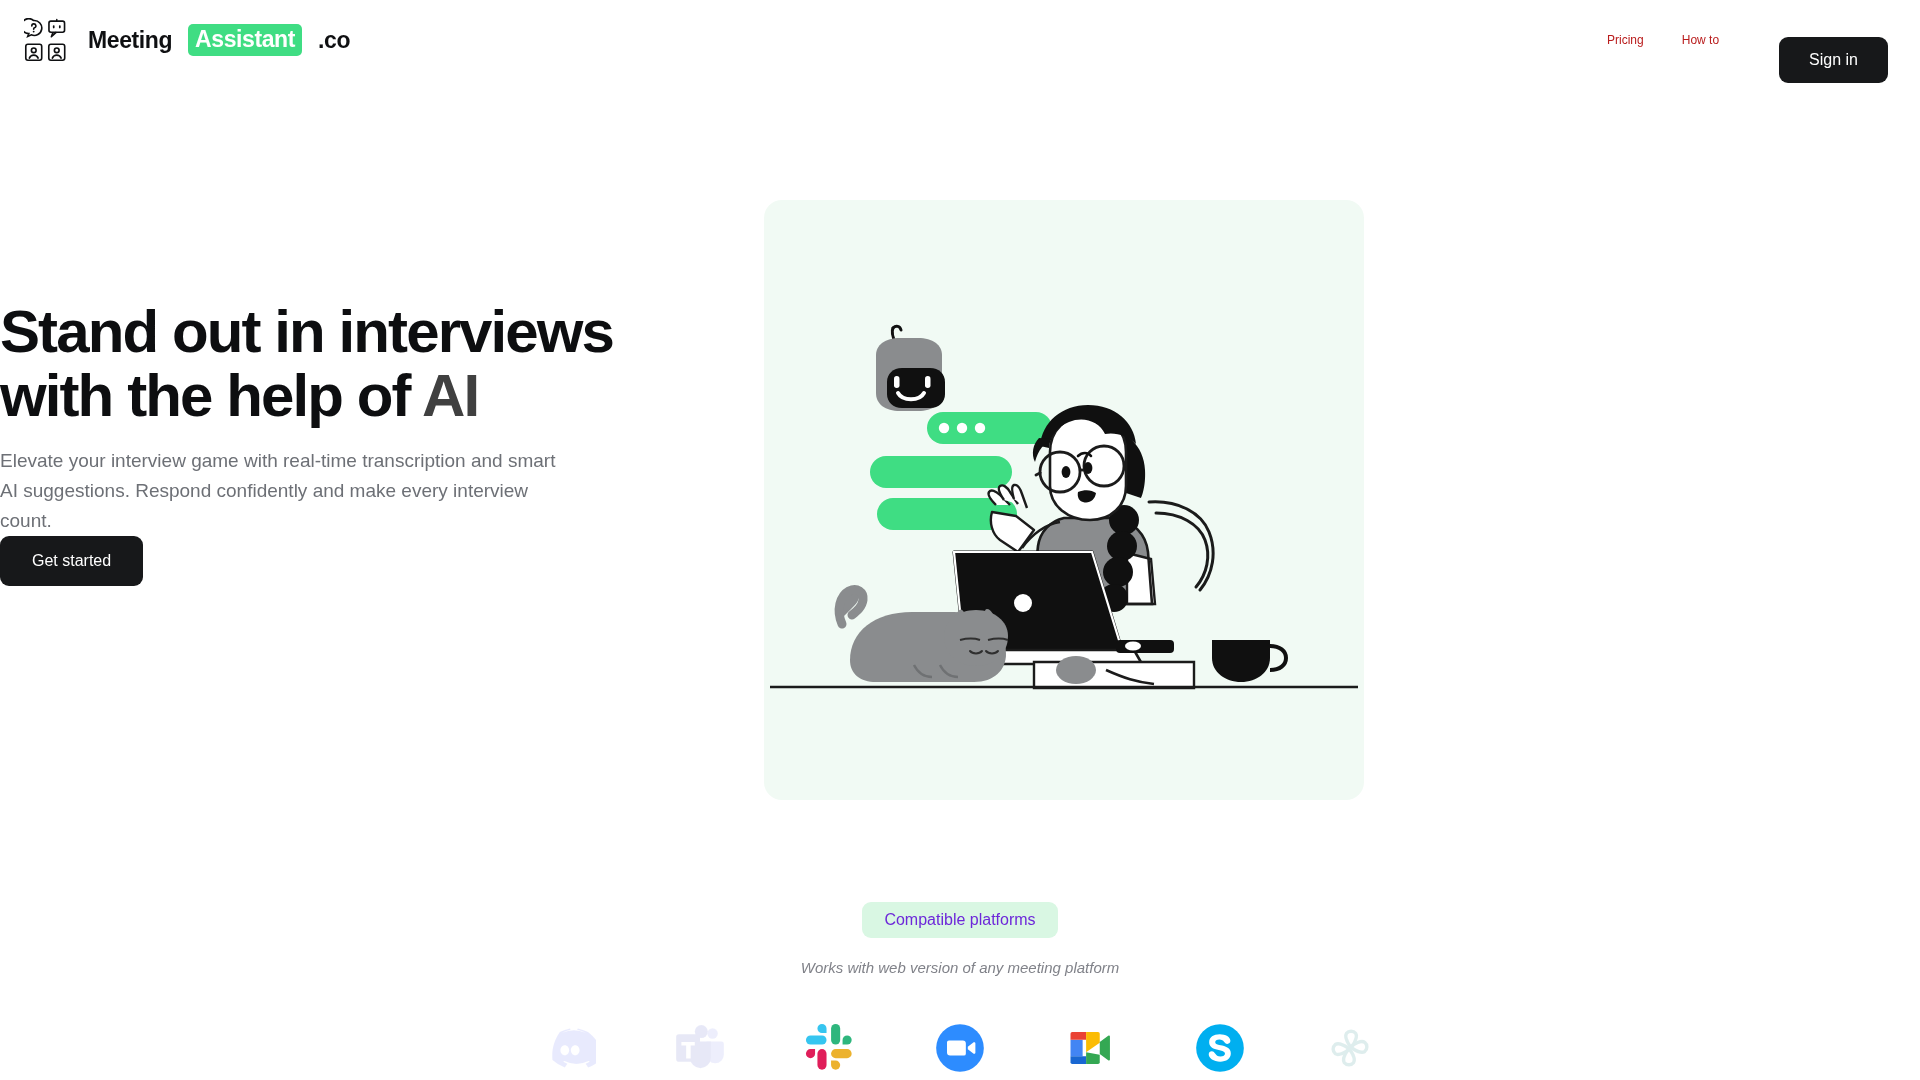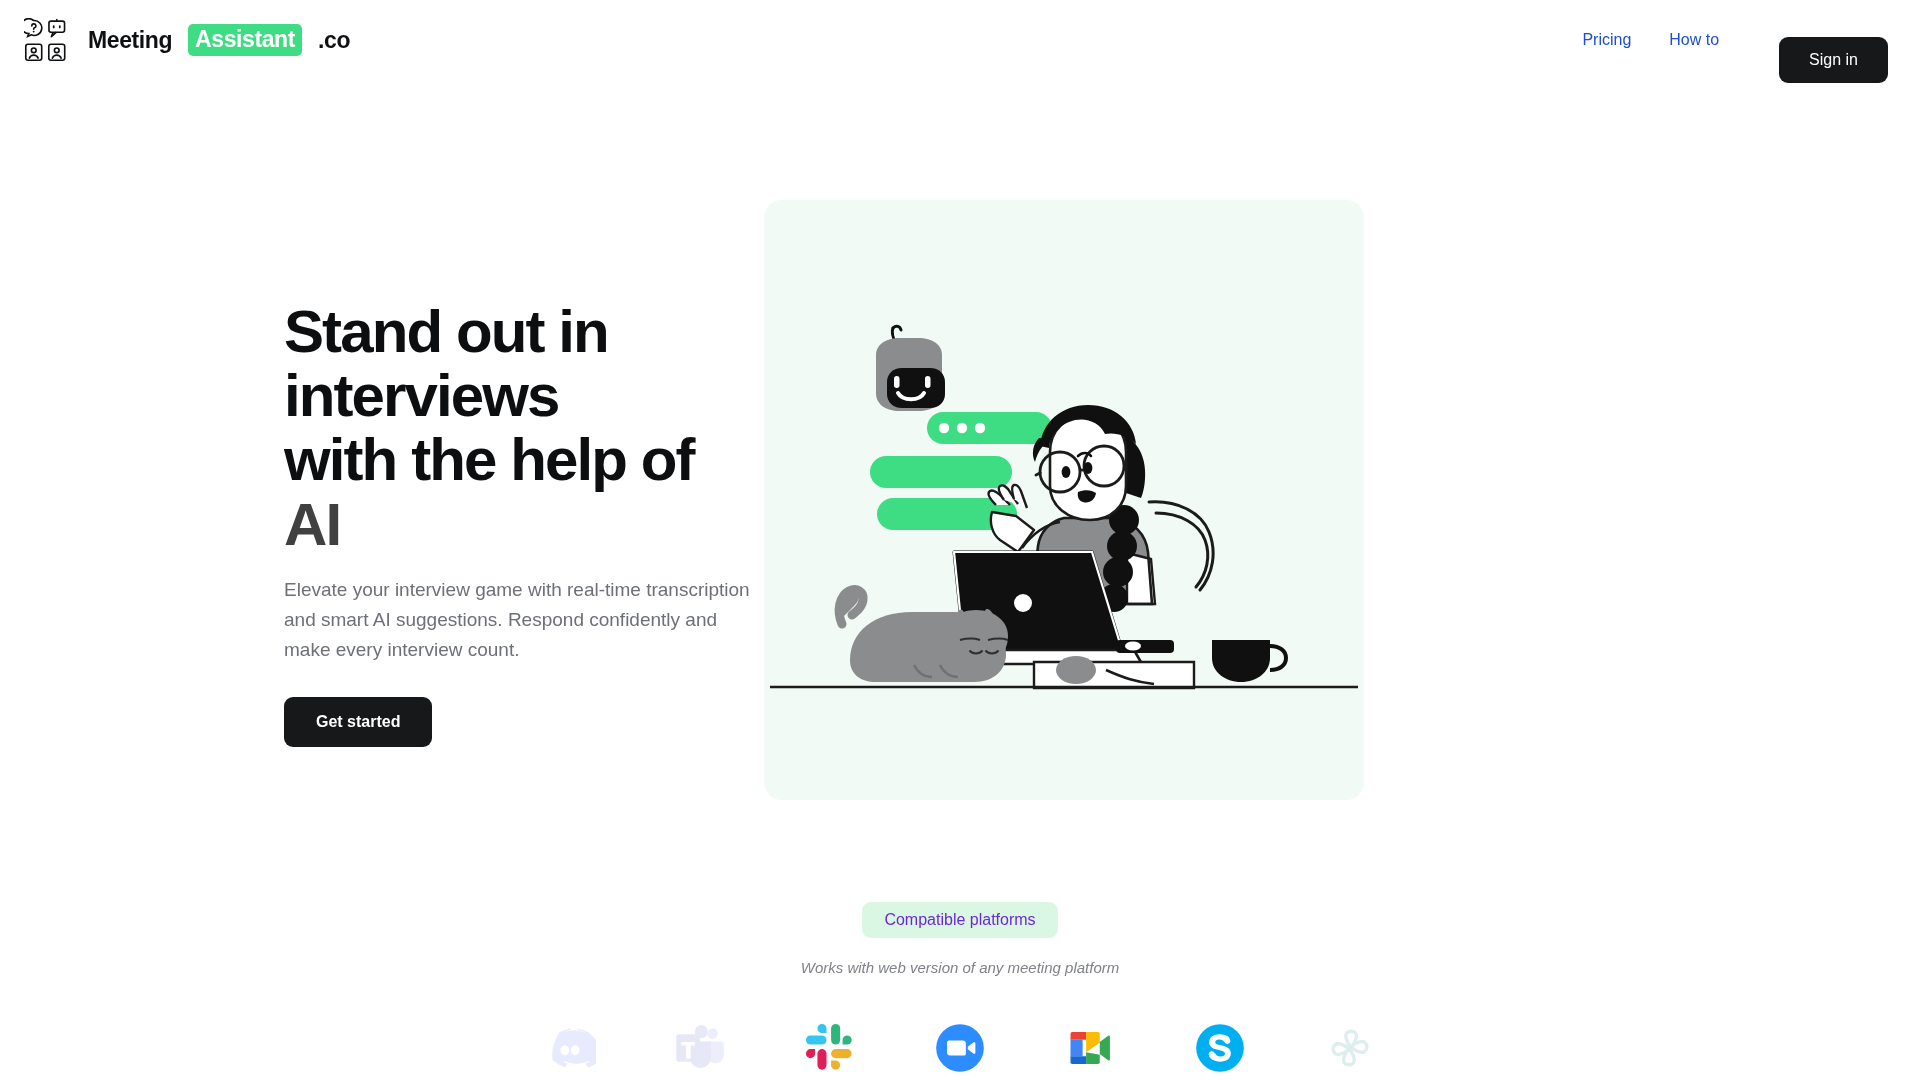--- a/index.html
+++ b/index.html
@@ -54,22 +54,22 @@
     margin: 0 16px;
     display: inline-block;
   }
 
   .nav {
     display: flex;
     align-items: center;
     gap: 38px;
   }
   .nav-link {
-    font-size: 16px;
-    color: #1d4ed8;
+    font-size: 12px;
+    color: #b91c1c;
     text-decoration: none;
     cursor: pointer;
     white-space: nowrap;
   }
   .signin-btn {
     background: #17181a;
     color: #ffffff;
     font-size: 16px;
     font-weight: 500;
     border: none;
@@ -83,44 +83,42 @@
   }
 
   
   .hero {
     display: flex;
     align-items: flex-start;
     padding: 120px 0 0 0;
   }
   .hero-left {
     width: 760px;
-    padding-left: 284px;
     padding-top: 100px;
   }
   .headline {
     font-size: 60px;
     line-height: 1.07;
     font-weight: 700;
     letter-spacing: -1.9px;
     color: #0d0e10;
     margin-bottom: 18px;
   }
   .headline .accent { color: #404040; }
   .subhead {
     font-size: 19px;
     line-height: 1.58;
     color: #6d7076;
     max-width: 575px;
-    margin-bottom: 32px;
   }
   .cta-btn {
     background: #17181a;
     color: #ffffff;
     font-size: 16px;
-    font-weight: 700;
+    font-weight: 400;
     border: none;
     border-radius: 9px;
     padding: 16px 32px;
     cursor: pointer;
     font-family: inherit;
   }
 
   .hero-right {
     margin-left: 4px;
   }

